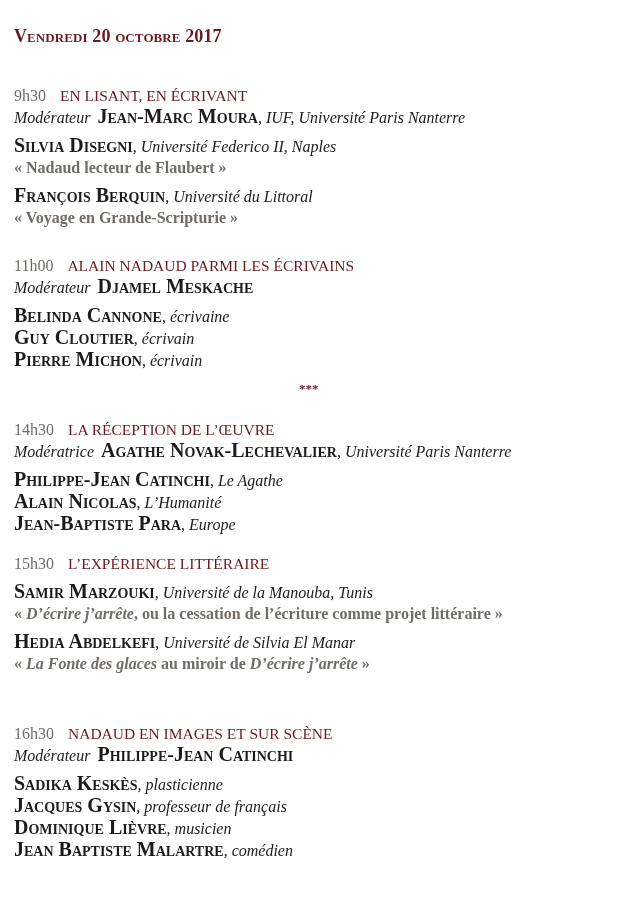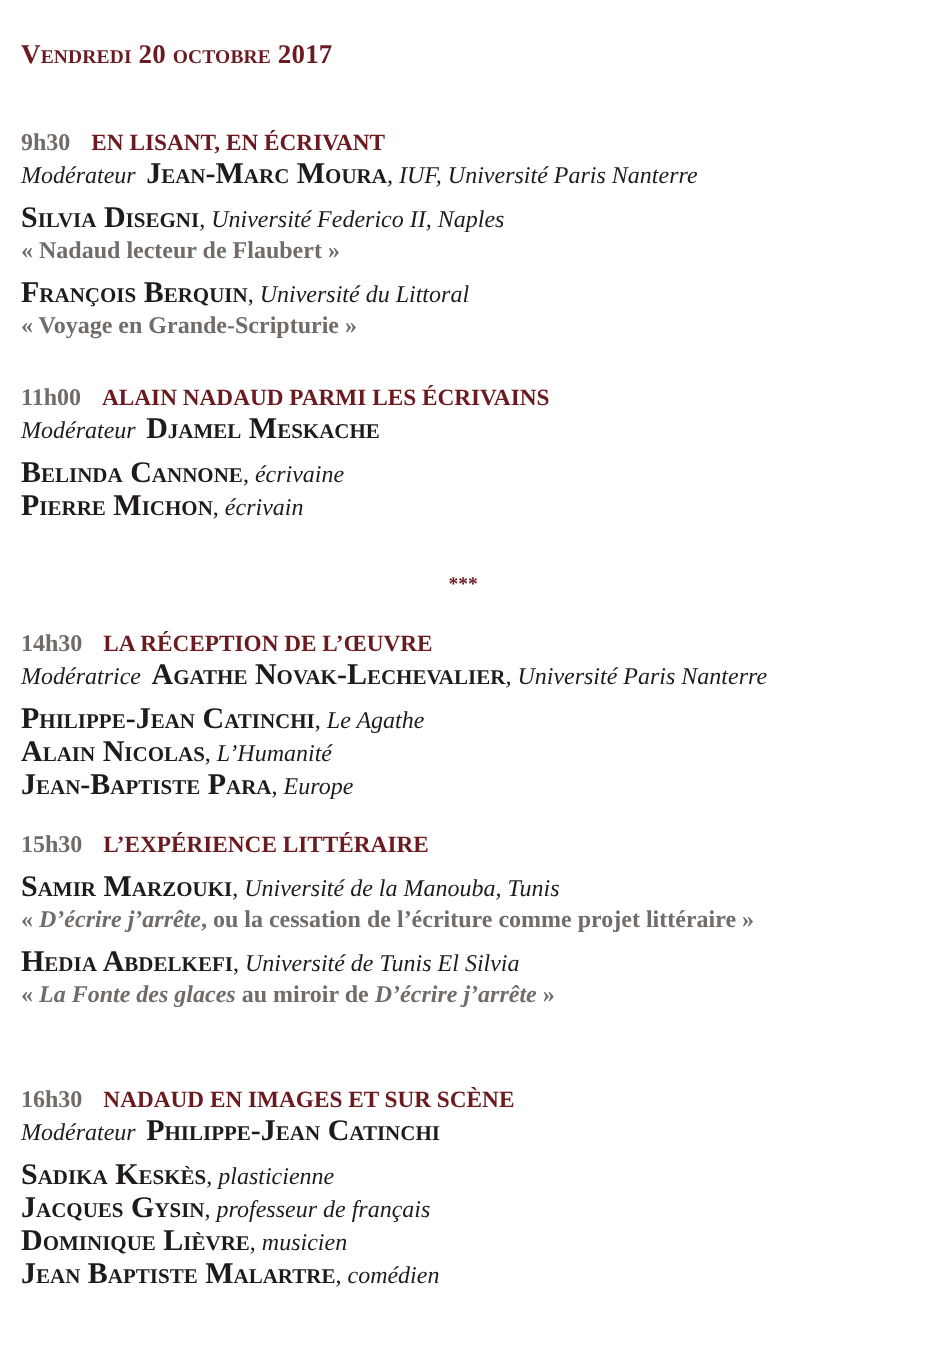--- a/index.html
+++ b/index.html
@@ -8,21 +8,21 @@
     font-family: "Liberation Serif", "DejaVu Serif", serif;
     color: #1e1b1a;
   }
   .page { position: absolute; left: 14px; top: 24px; width: 580px; }
   .day-title {
     font-size: 18px; font-weight: bold; color: #6b1a1f;
     font-variant: small-caps; letter-spacing: 0.1px; margin: 0;
     height: 24px; line-height: 24px;
   }
   .session { position: absolute; left: 0; width: 580px; }
-  .session-head { font-size: 16px; font-weight: bold; line-height: 20px; white-space: nowrap; }
+  .session-head { font-size: 16px; font-weight: normal; line-height: 20px; white-space: nowrap; }
   .time { color: #726c68; margin-right: 10px; }
   .s-title { color: #6b1a1f; text-transform: uppercase; font-size: 15.5px; }
   .moderator { font-size: 16px; line-height: 21px; white-space: nowrap; }
   .mod-role { font-style: italic; margin-right: 7px; }
   .name { font-weight: bold; font-variant: small-caps; font-size: 20px; }
   .aff { font-style: italic; text-align: center; }
   .gap { height: 7px; }
   .line { font-size: 16px; line-height: 21px; white-space: nowrap; }
   .talk { color: #726c68; font-weight: bold; font-size: 16px; line-height: 21px; white-space: nowrap; }
   .talk i { font-weight: bold; }
@@ -53,20 +53,21 @@
   <div class="session" style="top:232px">
     <div class="session-head">
       <span class="time">11h00</span>
       <span class="s-title">Alain Nadaud parmi les écrivains</span>
     </div>
     <div class="moderator">
       <span class="mod-role">Modérateur</span><span class="name">Djamel Meskache</span>
     </div>
     <div class="gap"></div>
     <div class="line"><span class="name">Belinda Cannone</span>, <span class="aff">écrivaine</span></div>
+    <div class="line"><span class="name">Guy Cloutier</span>, <span class="aff">écrivain</span></div>
     <div class="line"><span class="name">Pierre Michon</span>, <span class="aff">écrivain</span></div>
   </div>
 
   <div class="sep">***</div>
 
   <div class="session" style="top:396px">
     <div class="session-head">
       <span class="time">14h30</span>
       <span class="s-title">La réception de l’œuvre</span>
     </div>
@@ -81,21 +82,21 @@
 
   <div class="session" style="top:530px">
     <div class="session-head">
       <span class="time">15h30</span>
       <span class="s-title">L’expérience littéraire</span>
     </div>
     <div class="gap"></div>
     <div class="line"><span class="name">Samir Marzouki</span>, <span class="aff">Université de la Manouba, Tunis</span></div>
     <div class="talk"><span>« </span><i>D’écrire j’arrête</i><span>, ou la cessation de l’écriture comme projet littéraire »</span></div>
     <div class="gap"></div>
-    <div class="line"><span class="name">Hedia Abdelkefi</span>, <span class="aff">Université de Tunis El Silvia</span></div>
+    <div class="line"><span class="name">Hedia Abdelkefi</span>, <span class="aff">Université de Silvia El Manar</span></div>
     <div class="talk"><span>« </span><i>La Fonte des glaces</i><span> au miroir de </span><i>D’écrire j’arrête</i><span> »</span></div>
   </div>
 
   <div class="session" style="top:700px">
     <div class="session-head">
       <span class="time">16h30</span>
       <span class="s-title">Nadaud en images et sur scène</span>
     </div>
     <div class="moderator">
       <span class="mod-role">Modérateur</span><span class="name">Philippe-Jean Catinchi</span>

